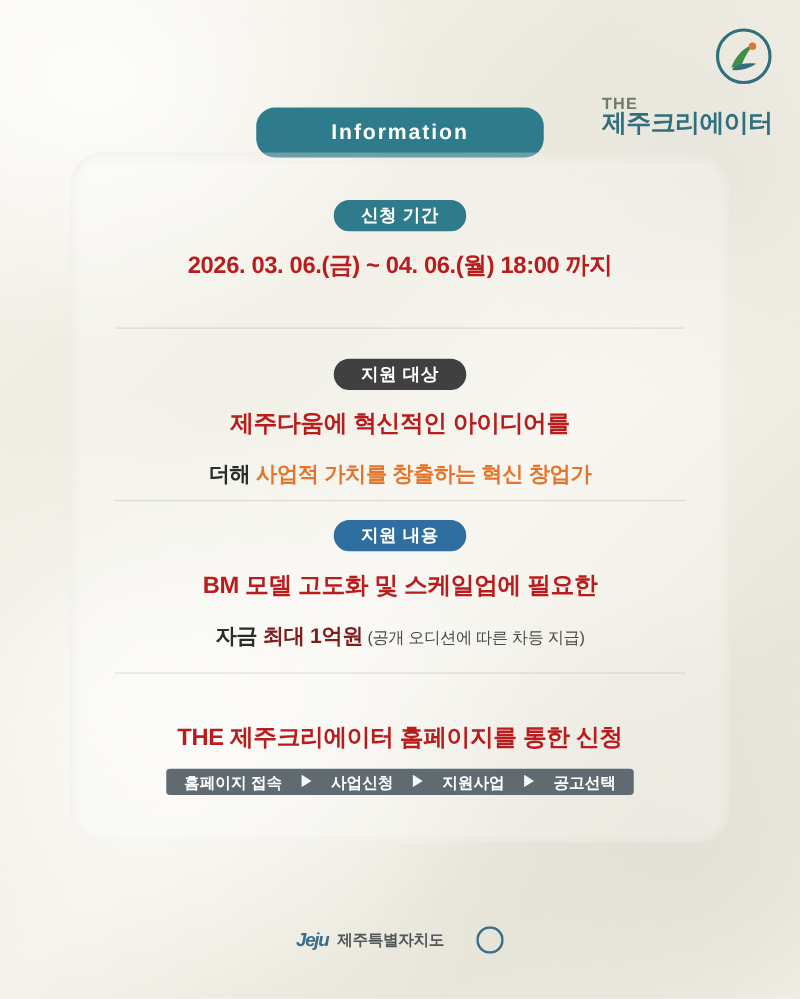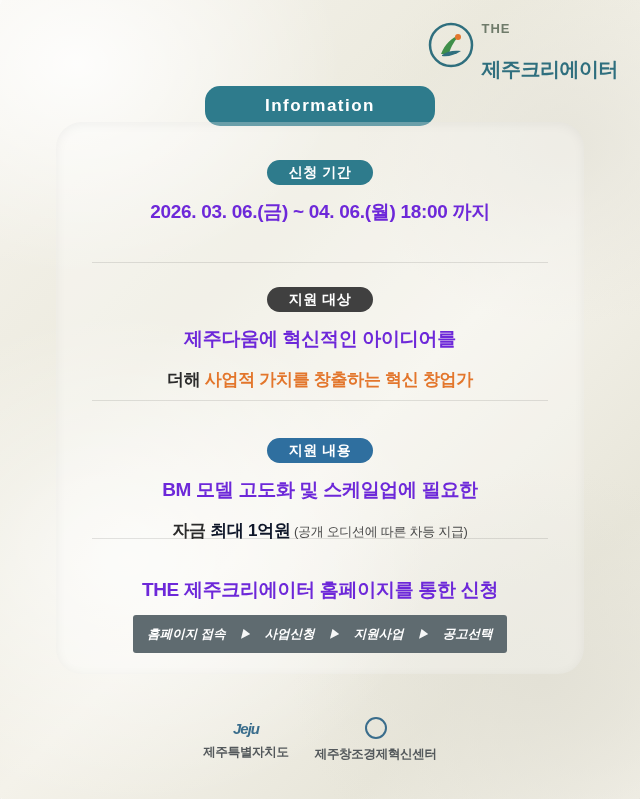--- a/index.html
+++ b/index.html
@@ -43,22 +43,23 @@
     position: absolute;
     inset: 0;
   }
 
   
   .logo {
     position: absolute;
     top: 22px;
     right: 22px;
     display: flex;
-    align-items: flex-start;
+    align-items: flex-end;
     gap: 8px;
+    flex-direction: column;
   }
   .logo-mark {
     width: 46px;
     height: 46px;
     flex: 0 0 auto;
   }
   .logo-text {
     display: flex;
     flex-direction: column;
     line-height: 1;
@@ -67,21 +68,20 @@
     font-size: 13px;
     letter-spacing: 1px;
     color: #6f7b6a;
     font-weight: bold;
   }
   .logo-name {
     font-size: 20px;
     font-weight: bold;
     color: #2f6f7e;
     letter-spacing: -0.5px;
-    margin-top: 24px;
   }
 
   
   .info-pill {
     position: absolute;
     top: 86px;
     left: 50%;
     transform: translateX(-50%);
     width: 230px;
     height: 40px;
@@ -127,59 +127,58 @@
   }
   .tag-teal   { background: #2e7b8c; }
   .tag-orange { background: #404040; }
   .tag-blue   { background: #2f6f9f; }
   .tag-gray   { background: #7e8a8f; }
 
   .line1 {
     margin-top: 14px;
     font-size: 19px;
     font-weight: bold;
-    color: #6d28d9;
+    color: #b91c1c;
     letter-spacing: -0.3px;
   }
   .line2 {
     margin-top: 16px;
     font-size: 17px;
     font-weight: bold;
     color: #2b2b2b;
     letter-spacing: -0.3px;
   }
   .hl-orange { color: #e3762c; }
-  .hl-blue   { color: #0f172a; }
+  .hl-blue   { color: #7f1d1d; }
   .sub-note  { font-size: 13px; font-weight: normal; color: #4a4a4a; }
 
   .divider {
     position: absolute;
     left: 36px;
     width: 456px;
     height: 1px;
     background: rgba(0,0,0,0.10);
   }
 
   
   .steps {
     margin-top: 12px;
     display: flex;
     align-items: center;
     justify-content: center;
     gap: 0;
     background: #5f6b70;
     border-radius: 3px;
-    height: 38px;
+    height: 21px;
     width: 374px;
     margin-left: auto;
     margin-right: auto;
     color: #ffffff;
     font-size: 12.5px;
     font-weight: bold;
-    font-style: italic;
   }
   .step {
     padding: 0 14px;
     line-height: 22px;
     white-space: nowrap;
   }
   .step-arrow {
     font-size: 11px;
     line-height: 22px;
     color: #ffffff;
@@ -192,23 +191,22 @@
     bottom: 36px;
     left: 0;
     width: 100%;
     display: flex;
     align-items: center;
     justify-content: center;
     gap: 26px;
   }
   .foot-item {
     display: flex;
-    align-items: center;
+    align-items: flex-end;
     gap: 7px;
-    flex-direction: column;
   }
   .foot-label {
     font-size: 12.5px;
     color: #53585b;
     font-weight: bold;
     letter-spacing: -0.3px;
   }
   .jeju-wordmark {
     font-size: 15px;
     font-style: italic;
@@ -251,21 +249,21 @@
     <div class="section" style="top:165px;">
       <span class="tag tag-orange">지원 대상</span>
       <div class="line1">제주다움에 혁신적인 아이디어를</div>
       <div class="line2">
         <span>더해 </span><span class="hl-orange">사업적 가치를 창출하는 혁신 창업가</span>
       </div>
     </div>
 
     <div class="divider" style="top:278px;"></div>
 
-    <div class="section" style="top:316px;">
+    <div class="section" style="top:294px;">
       <span class="tag tag-blue">지원 내용</span>
       <div class="line1">BM 모델 고도화 및 스케일업에 필요한</div>
       <div class="line2">
         <span>자금 </span><span class="hl-blue">최대 1억원</span><span class="sub-note"> (공개 오디션에 따른 차등 지급)</span>
       </div>
     </div>
 
     <div class="divider" style="top:416px;"></div>
 
     <div class="section" style="top:441px;">
@@ -286,17 +284,16 @@
   <div class="footer">
     <div class="foot-item">
       <span class="jeju-wordmark">Jeju</span>
       <span class="foot-label">제주특별자치도</span>
     </div>
     <div class="foot-item">
       <svg width="22" height="22" viewBox="0 0 22 22">
         <circle cx="11" cy="11" r="10" fill="none" stroke="#3a6d8c" stroke-width="2"></circle>
         <path d="M11 3 A8 8 0 0 1 11 19 A5 5 0 0 0 11 3 Z" fill="#e3762c"></path>
       </svg>
-      <span class="foot-label">제주창조경제혁신센터</span>
     </div>
   </div>
 
 </div>
 
 </body></html>

